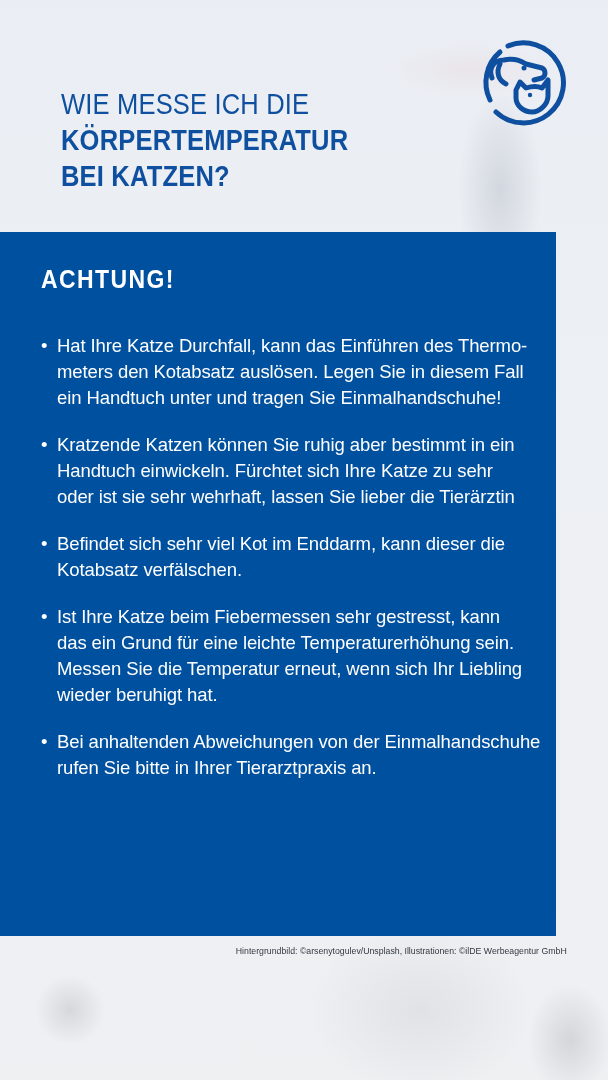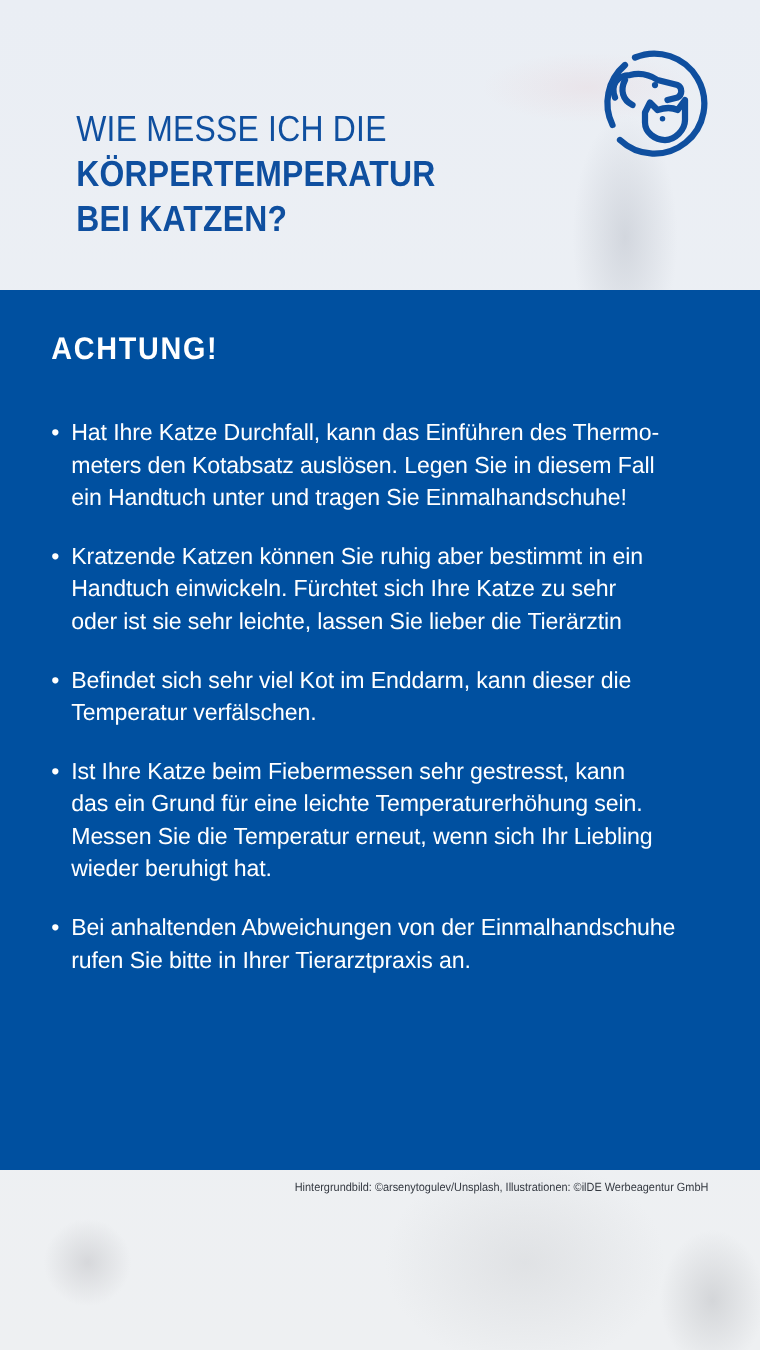--- a/index.html
+++ b/index.html
@@ -22,21 +22,21 @@
   .title {
     position: absolute; left: 41px; top: 86px;
     color: #0f4f9f; line-height: 36px; font-size: 29px;
     letter-spacing: 0.2px;
     margin-left: 20px;
   }
   .title .l1 { font-weight: 400; transform: scaleX(0.88); transform-origin: left; display: block; white-space: nowrap; }
   .title .l2, .title .l3 { font-weight: 700; transform: scaleX(0.88); transform-origin: left; display: block; white-space: nowrap; }
   .logo { position: absolute; left: 478px; top: 38px; width: 90px; height: 90px; }
   .panel {
-    position: absolute; left: 0; top: 232px; width: 608px; height: 704px;
+    position: absolute; left: 0; top: 232px; width: 556px; height: 704px;
     background: #0050a0;
     color: #ffffff;
   }
   .panel h2 {
     position: absolute; left: 41px; top: 33px; margin: 0;
     font-size: 25px; font-weight: 700; letter-spacing: 1.5px;
     transform: scaleX(0.92); transform-origin: left;
   }
   .list { position: absolute; left: 41px; top: 101px; width: 540px; margin: 0; padding: 0; list-style: none; }
   .list li {
@@ -83,26 +83,26 @@
     <li>
       <span class="bullet">•</span>
       <span>Hat Ihre Katze Durchfall, kann das Einführen des Thermo-</span><br>
       <span>meters den Kotabsatz auslösen. Legen Sie in diesem Fall</span><br>
       <span>ein Handtuch unter und tragen Sie Einmalhandschuhe!</span>
     </li>
     <li>
       <span class="bullet">•</span>
       <span>Kratzende Katzen können Sie ruhig aber bestimmt in ein</span><br>
       <span>Handtuch einwickeln. Fürchtet sich Ihre Katze zu sehr</span><br>
-      <span>oder ist sie sehr leichte, lassen Sie lieber die Tierärztin</span><br>
+      <span>oder ist sie sehr wehrhaft, lassen Sie lieber die Tierärztin</span><br>
     </li>
     <li>
       <span class="bullet">•</span>
       <span>Befindet sich sehr viel Kot im Enddarm, kann dieser die</span><br>
-      <span>Temperatur verfälschen.</span>
+      <span>Kotabsatz verfälschen.</span>
     </li>
     <li>
       <span class="bullet">•</span>
       <span>Ist Ihre Katze beim Fiebermessen sehr gestresst, kann</span><br>
       <span>das ein Grund für eine leichte Temperaturerhöhung sein.</span><br>
       <span>Messen Sie die Temperatur erneut, wenn sich Ihr Liebling</span><br>
       <span>wieder beruhigt hat.</span>
     </li>
     <li>
       <span class="bullet">•</span>

